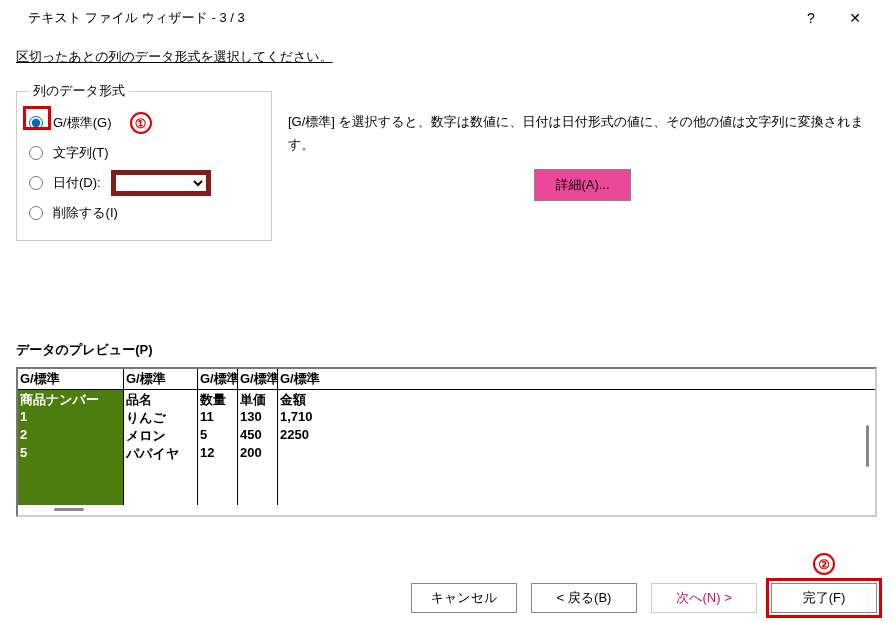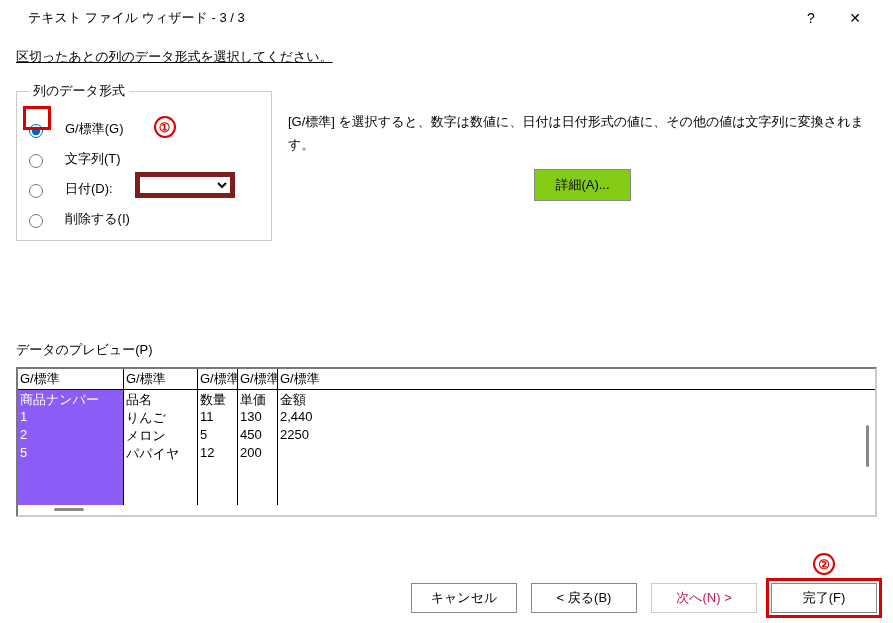--- a/index.html
+++ b/index.html
@@ -53,23 +53,23 @@
       padding: 8px 12px 12px 12px;
       width: 256px;
       position: relative;
     }
     fieldset.format-group legend {
       font-size: 13px;
       padding: 0 4px;
     }
     .radio-row {
       display: flex;
-      align-items: flex-end;
+      align-items: center;
       height: 30px;
-      gap: 22px;
+      gap: 10px;
     }
     .radio-row input[type="radio"] {
       width: 14px;
       height: 14px;
       accent-color: #0067c0;
     }
     .radio-row label {
       cursor: default;
     }
     .radio-highlight {
@@ -109,26 +109,27 @@
     .desc-text {
       line-height: 1.8;
       margin-bottom: 12px;
     }
     .detail-btn-wrap {
       text-align: center;
     }
     .detail-btn {
       padding: 6px 20px;
       border: 1px solid #888;
-      background: #84cc16;
+      background: #ec4899;
       font-size: 13px;
       cursor: pointer;
     }
     .preview-section {
       margin-top: 100px;
+      font-weight: bold;
     }
     .preview-label {
       margin-bottom: 8px;
     }
     .preview-box {
       border: 2px inset #ccc;
       padding: 0;
       height: 150px;
       position: relative;
       overflow: hidden;
@@ -148,21 +149,21 @@
     .preview-body {
       display: flex;
       font-size: 13px;
       height: 115px;
     }
     .pb-col {
       border-right: 1px solid #000;
       overflow: hidden;
     }
     .pb-col.selected {
-      background: #8b5cf6;
+      background: #4d7c0f;
       color: #fff;
     }
     .pb-cell {
       padding: 1px 2px;
       height: 18px;
       white-space: nowrap;
       overflow: hidden;
     }
     .scroll-ind {
       position: absolute;
@@ -315,21 +316,21 @@
           <div class="pb-cell">12</div>
         </div>
         <div class="pb-col col-w3">
           <div class="pb-cell">単価</div>
           <div class="pb-cell">130</div>
           <div class="pb-cell">450</div>
           <div class="pb-cell">200</div>
         </div>
         <div class="pb-col col-w4" style="border-right:none">
           <div class="pb-cell">金額</div>
-          <div class="pb-cell">2,440</div>
+          <div class="pb-cell">1,710</div>
           <div class="pb-cell">2250</div>
         </div>
       </div>
       <div class="scroll-ind"></div>
       <div class="scroll-bottom"></div>
     </div>
   </div>
 </div>
 
 <div class="buttons">

